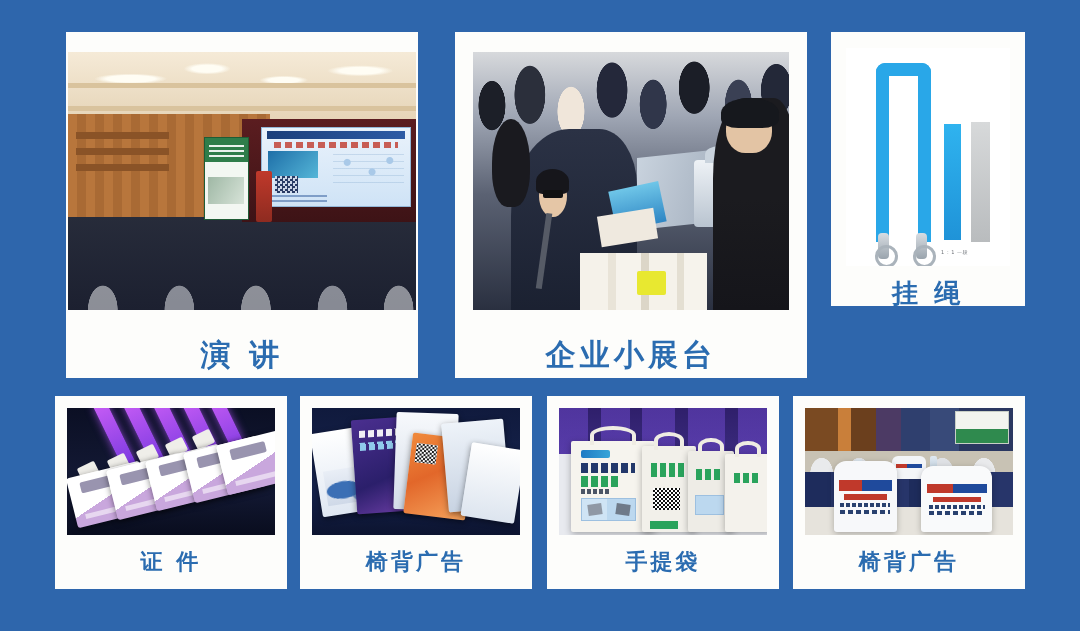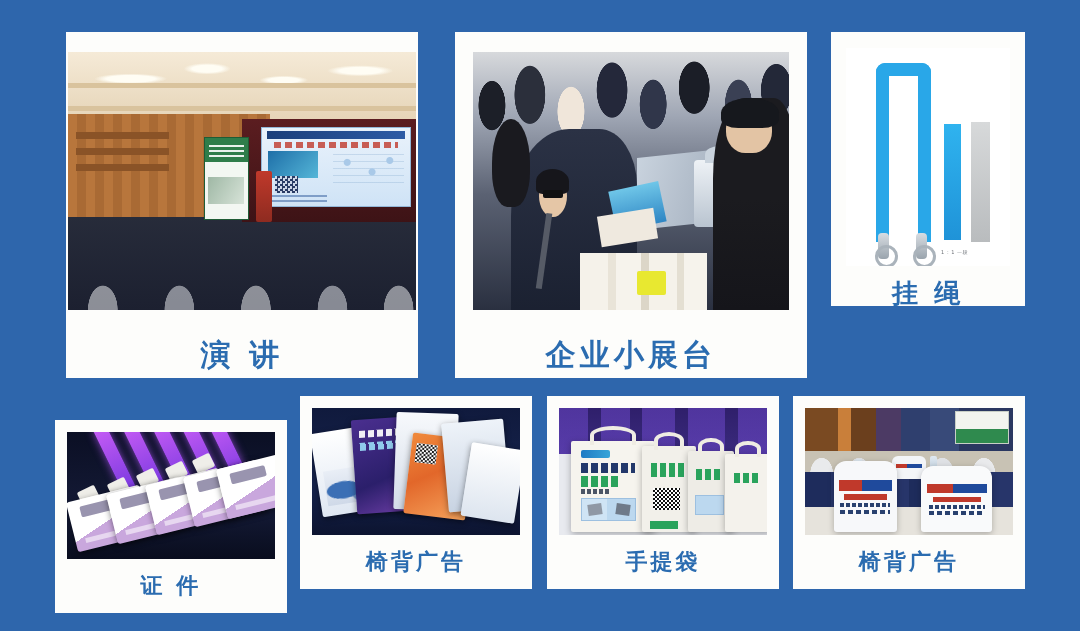--- a/index.html
+++ b/index.html
@@ -55,21 +55,21 @@
 
   #card-speech  .photo  { margin-top: 20px; width: 348px; height: 258px; }
   #card-booth   .photo  { margin-top: 20px; width: 316px; height: 258px; }
   #card-lanyard .photo  { margin-top: 16px; width: 164px; height: 272px; background:#ffffff; }
 
   #card-speech  .card-label,
   #card-booth   .card-label { font-size: 30px; margin-top: 30px; }
   #card-lanyard .card-label { font-size: 26px; margin-top: 14px; }
 
   
-  #card-badge   { left: 55px;  top: 396px; width: 232px; height: 193px; margin-top: 24px; }
+  #card-badge   { left: 55px;  top: 396px; width: 232px; height: 193px; }
   #card-kit     { left: 300px; top: 396px; width: 232px; height: 193px; }
   #card-tote    { left: 547px; top: 396px; width: 232px; height: 193px; }
   #card-chair   { left: 793px; top: 396px; width: 232px; height: 193px; }
 
   .row2 .photo { margin-top: 12px; width: 208px; height: 127px; }
   .row2 .card-label { font-size: 22px; margin-top: 16px; }
 
   
   .hall { background: linear-gradient(#efe4d2 0%, #e8d9c2 22%, #b07a46 23%, #9c6536 40%, #8c5a2e 52%, #2a2f3d 53%, #1c2030 100%); }
   .hall .ceiling {

